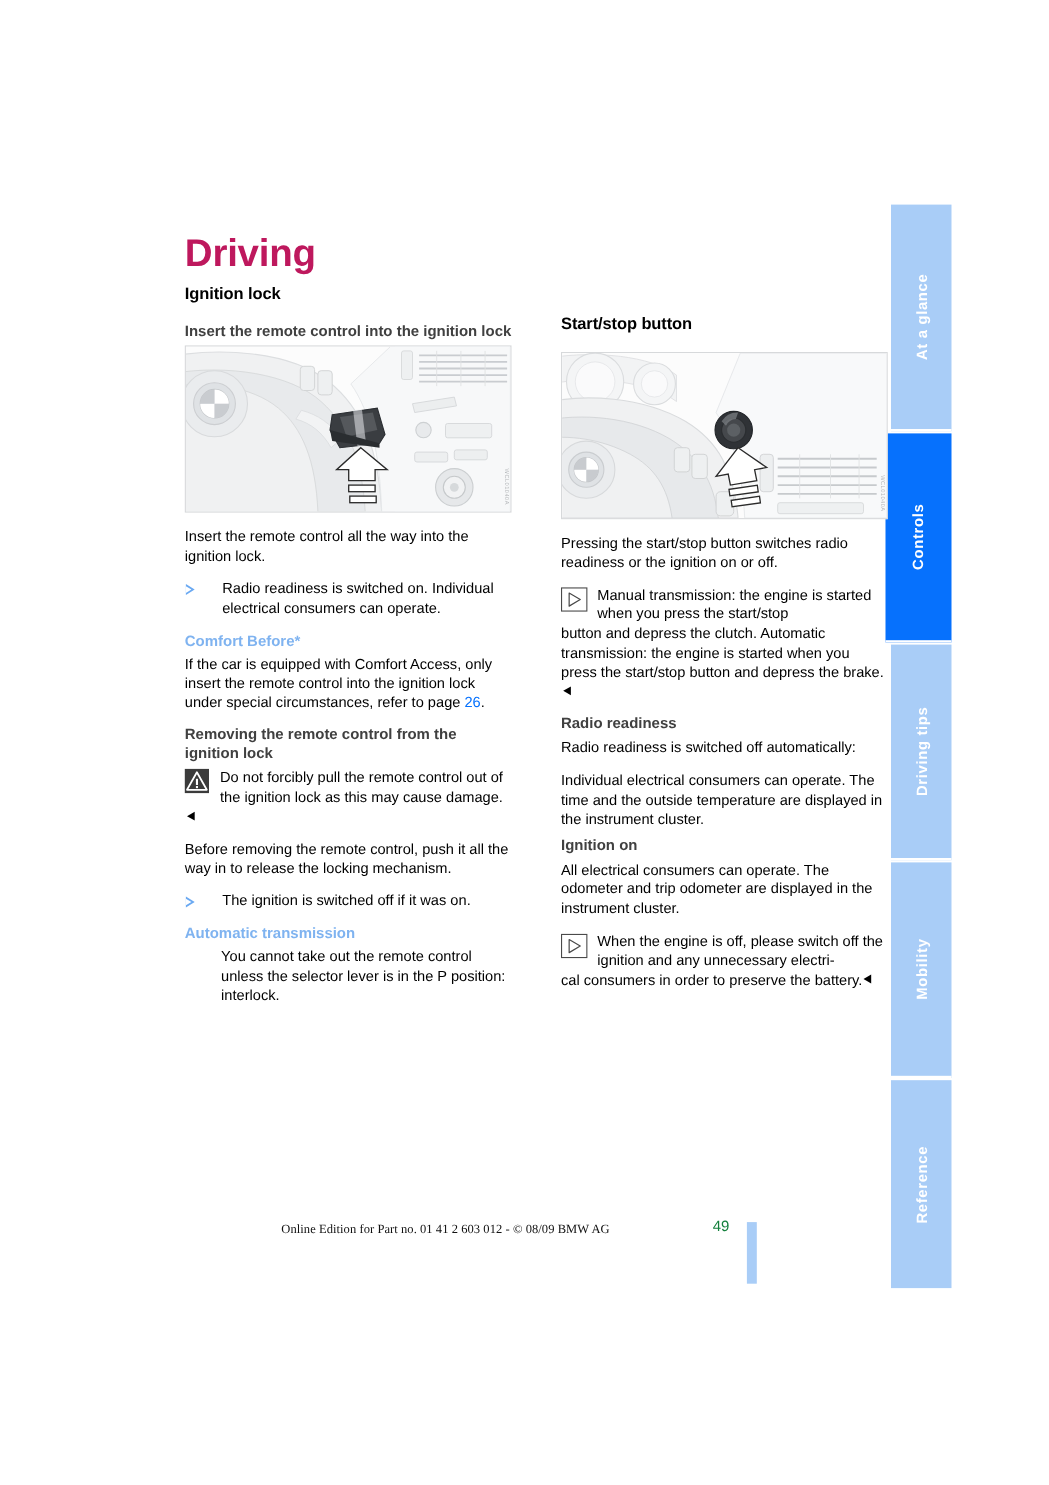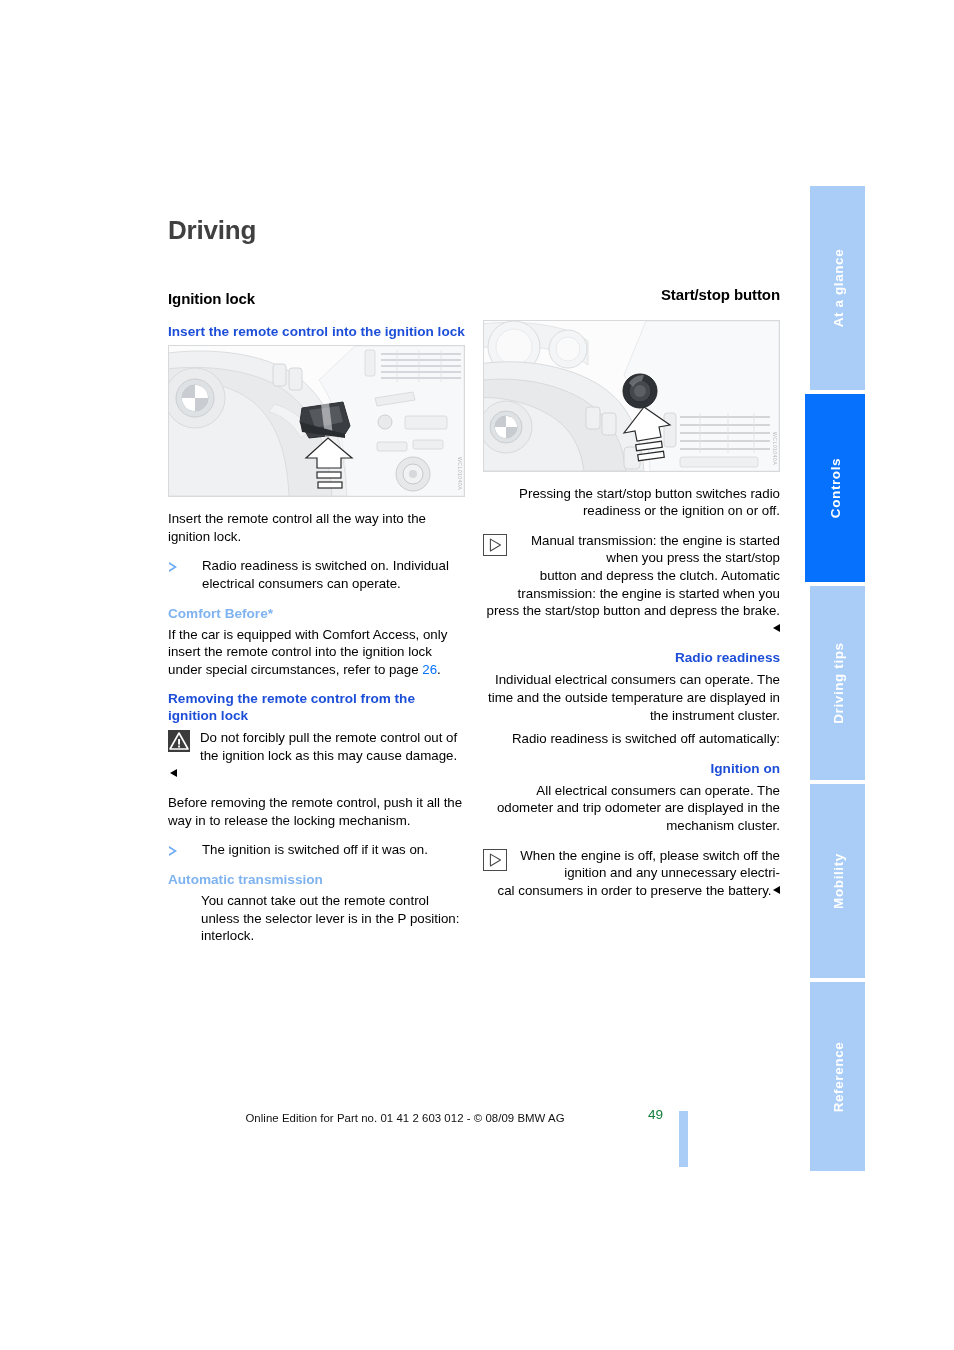--- a/index.html
+++ b/index.html
@@ -59,40 +59,40 @@
   .tab.active .tab-label { color: #ffffff; }
 
   
   .col {
     position: absolute;
     width: 297px;
     font-size: 13.3px;
     line-height: 17.6px;
   }
   .col-left  { left: 168px; top: 222px; }
-  .col-right { left: 483px; top: 286px; text-align: right; }
+  .col-right { left: 510px; top: 286px; }
 
   h1.page-title {
-    font-size: 26px;
+    font-size: 35px;
     font-weight: bold;
-    color: #404040;
-    margin: 0 0 50px 0;
+    color: #be185d;
+    margin: 0 0 19px 0;
     letter-spacing: -0.2px;
   }
   h2.sect {
     font-size: 15px;
     font-weight: bold;
     color: #000000;
     margin: 0 0 16px 0;
     letter-spacing: -0.1px;
   }
   h3.sub {
     font-size: 13.6px;
     font-weight: bold;
-    color: #1d4ed8;
+    color: #404040;
     margin: 0 0 5px 0;
     line-height: 17px;
   }
   h4.sub-light {
     font-size: 13.6px;
     font-weight: bold;
     color: #7fb3f0;
     margin: 0 0 4px 0;
     line-height: 17px;
   }
@@ -200,20 +200,21 @@
     position: absolute;
     left: 0;
     top: 1108px;
     width: 810px;
     text-align: center;
   }
   .footer-text {
     font-size: 11.4px;
     color: #111111;
     letter-spacing: 0.05px;
+    font-family: Liberation Serif, serif;
   }
   .page-no {
     position: absolute;
     left: 648px;
     top: 1107px;
     font-size: 13.6px;
     color: #15803d;
   }
   .page-bar {
     position: absolute;
@@ -424,26 +425,26 @@
       <span class="icon-note">
         <svg viewBox="0 0 24 22" xmlns="http://www.w3.org/2000/svg">
           <path d="M7,4.5 L18,11 L7,17.5 Z" fill="none" stroke="#4a4a4a" stroke-width="1.2" stroke-linejoin="round"></path>
         </svg>
       </span>
       <p>Manual transmission: the engine is started when you press the start/stop</p>
       <p><span>button and depress the clutch. Automatic transmission: the engine is started when you press the start/stop button and depress the brake.</span><span class="endmark"></span></p>
     </div>
 
     <h3 class="sub">Radio readiness</h3>
+    <p class="body">Radio readiness is switched off automatically:</p>
     <p class="body tight">Individual electrical consumers can operate. The time and the outside temperature are displayed in the instrument cluster.</p>
-    <p class="body">Radio readiness is switched off automatically:</p>
 
 
     <h3 class="sub">Ignition on</h3>
-    <p class="body">All electrical consumers can operate. The odometer and trip odometer are displayed in the mechanism cluster.</p>
+    <p class="body">All electrical consumers can operate. The odometer and trip odometer are displayed in the instrument cluster.</p>
 
     <div class="note-block">
       <span class="icon-note">
         <svg viewBox="0 0 24 22" xmlns="http://www.w3.org/2000/svg">
           <path d="M7,4.5 L18,11 L7,17.5 Z" fill="none" stroke="#4a4a4a" stroke-width="1.2" stroke-linejoin="round"></path>
         </svg>
       </span>
       <p>When the engine is off, please switch off the ignition and any unnecessary electri-</p>
       <p><span>cal consumers in order to preserve the battery.</span><span class="endmark"></span></p>
     </div>

